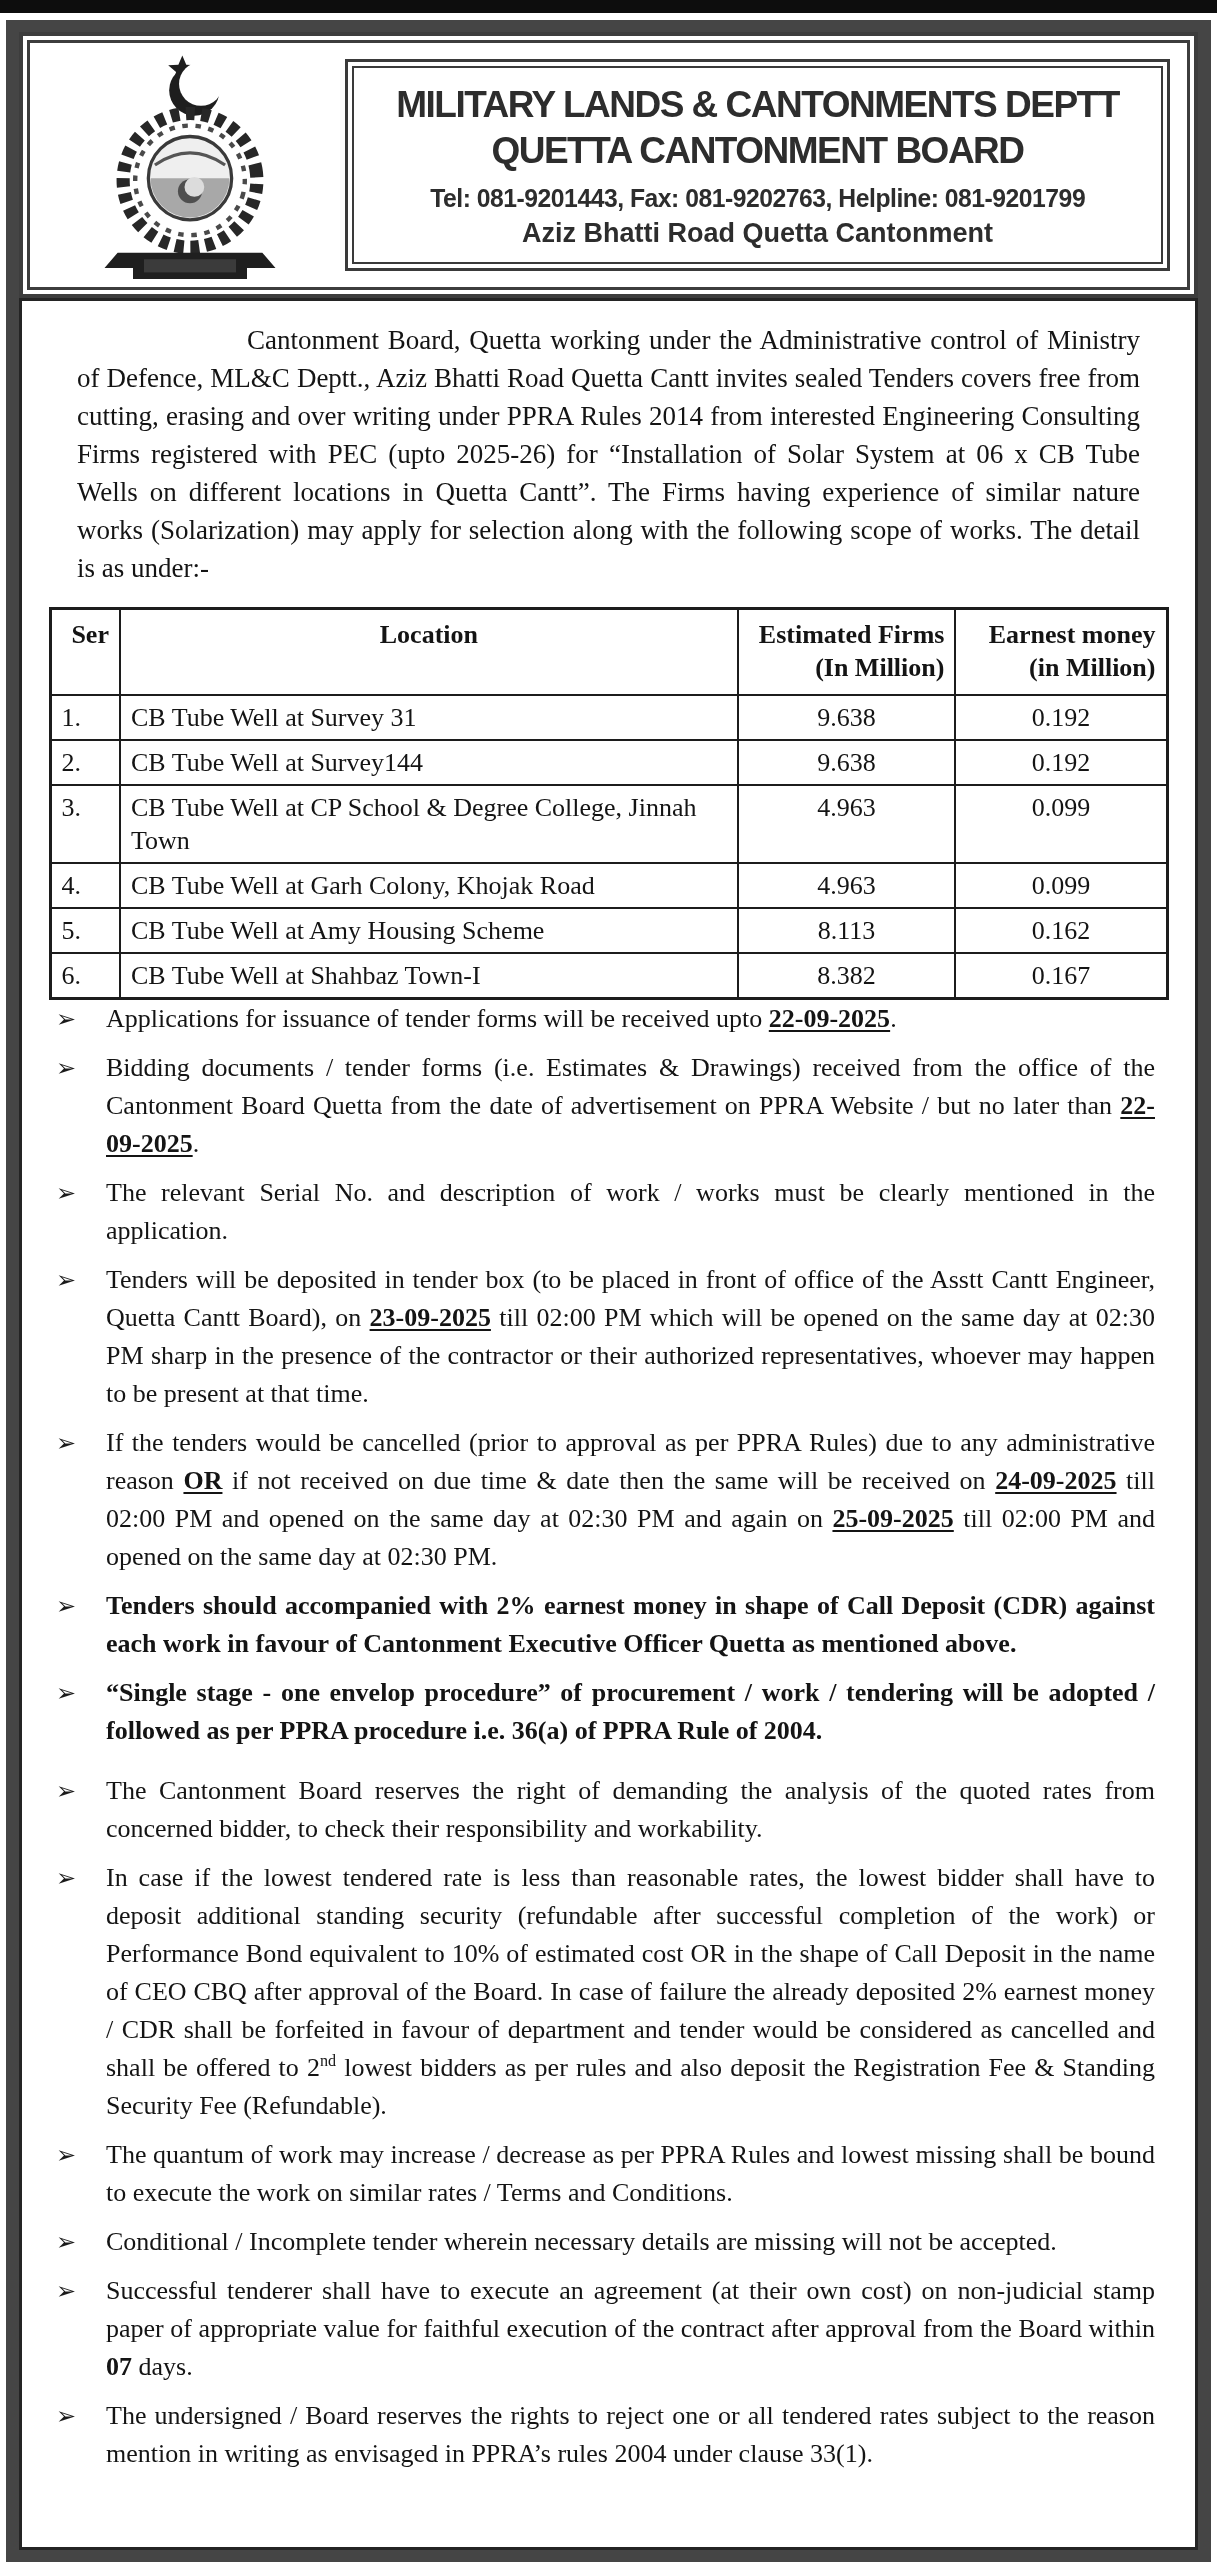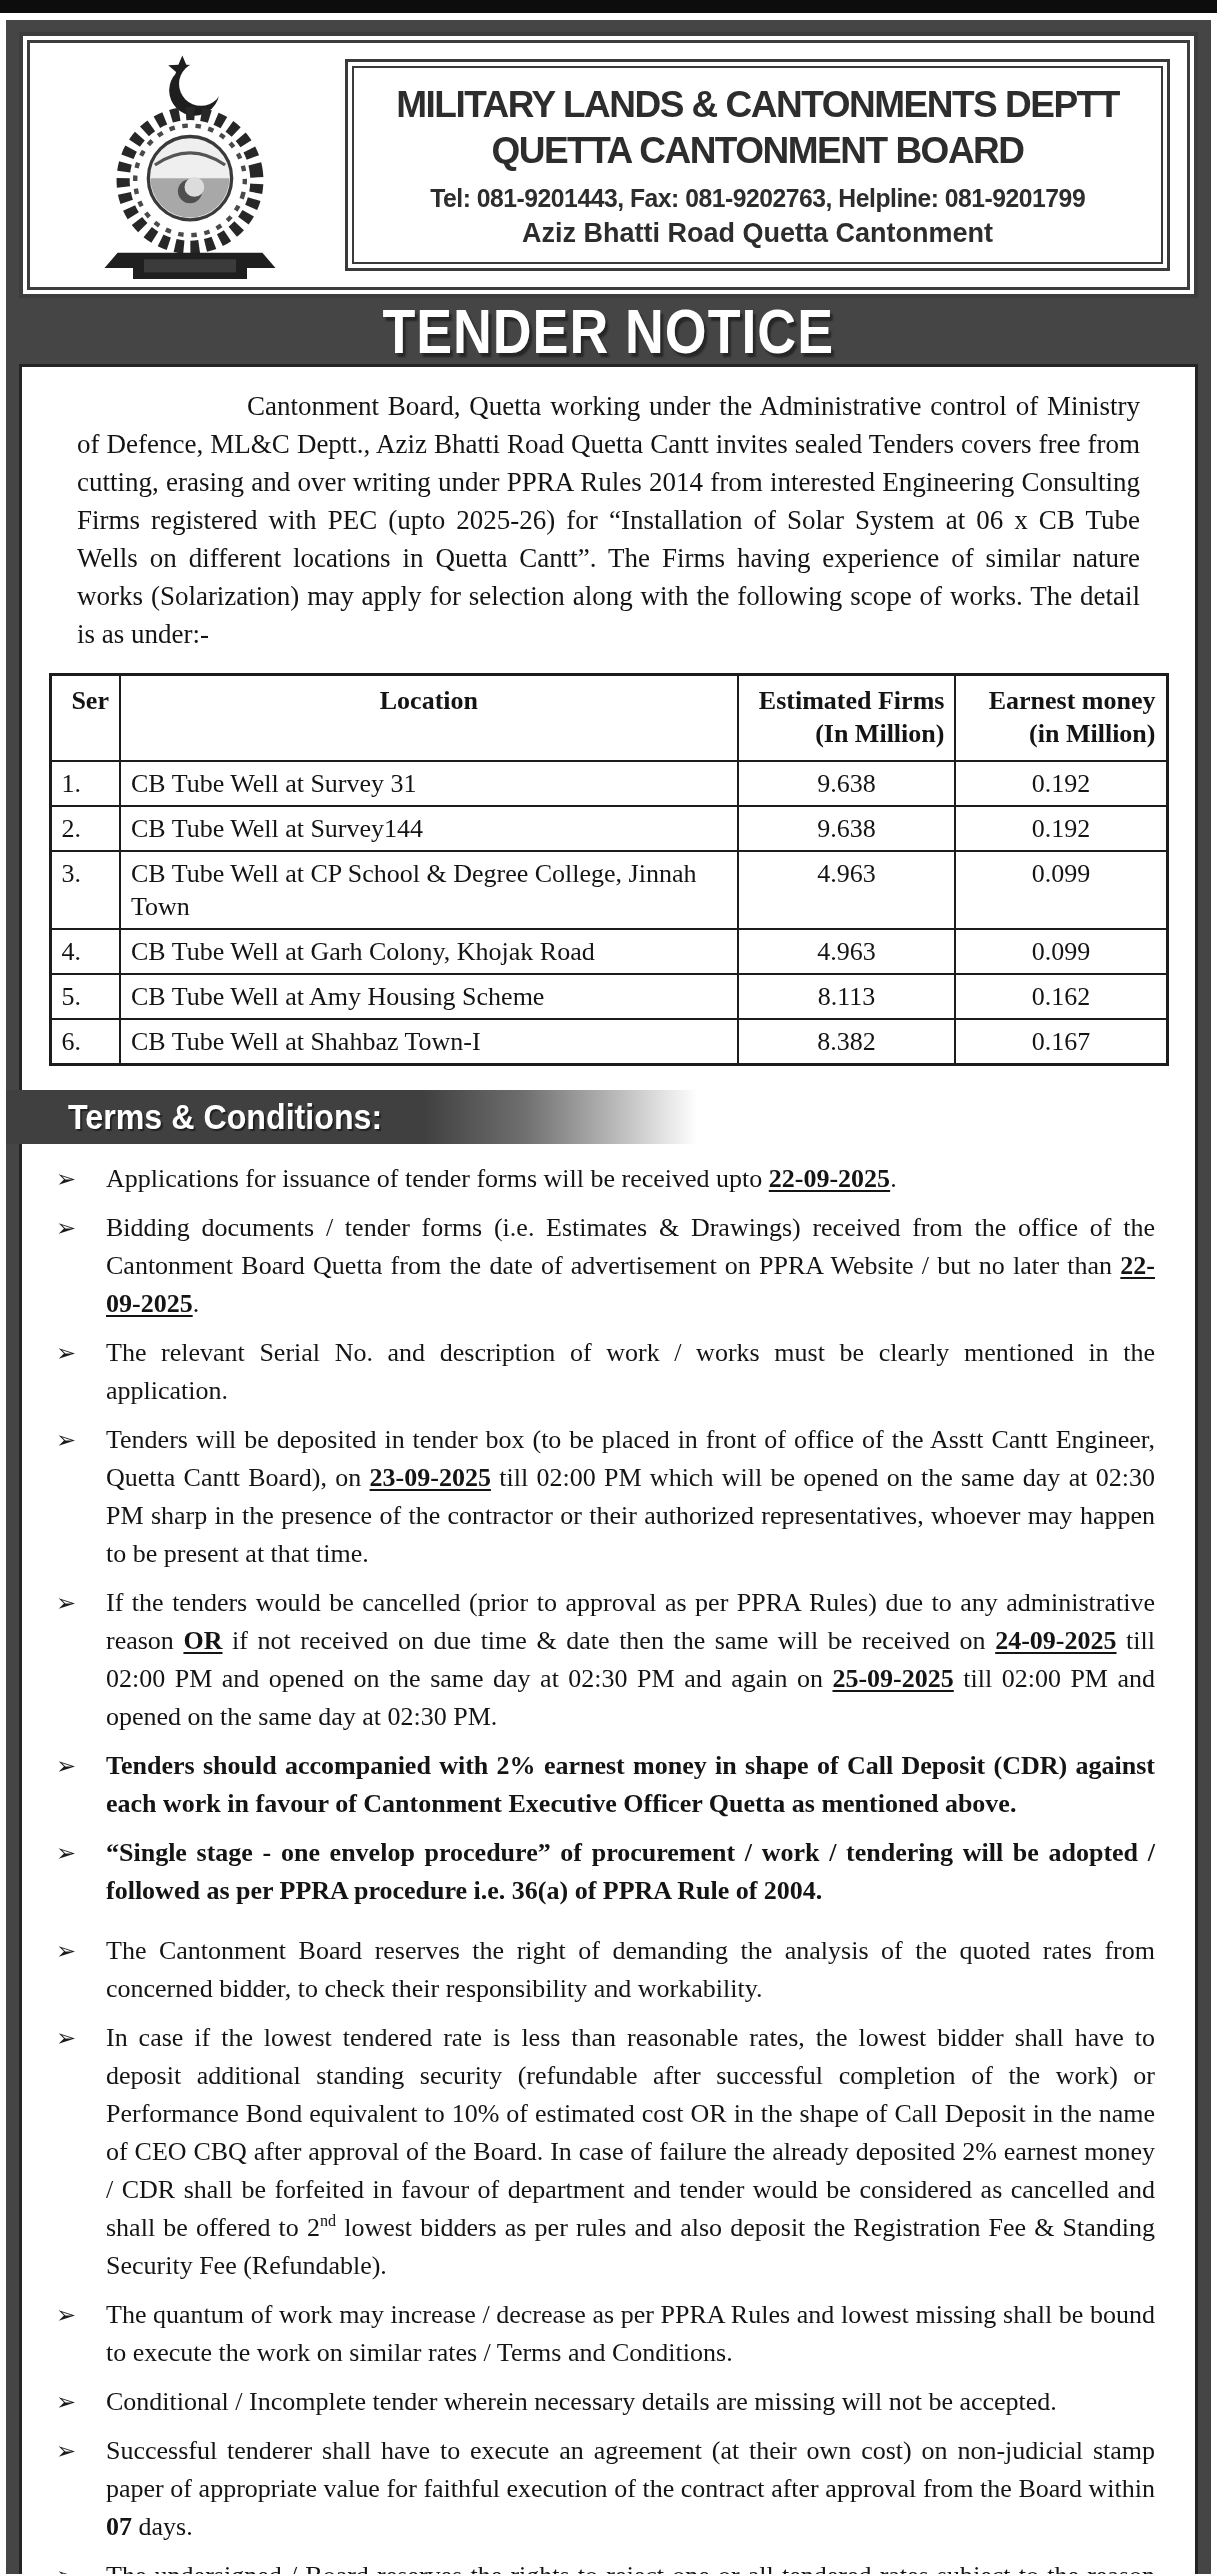--- a/index.html
+++ b/index.html
@@ -90,23 +90,20 @@
         </div>
         <div class="org-box">
           <div class="org1">MILITARY LANDS &amp; CANTONMENTS DEPTT</div>
           <div class="org2">QUETTA CANTONMENT BOARD</div>
           <div><span class="contact">Tel: 081-9201443, Fax: 081-9202763, Helpline: 081-9201799</span></div>
           <div class="address">Aziz Bhatti Road Quetta Cantonment</div>
         </div>
       </div>
     </div>
 
-    <div class="band">
-      <span class="band-title">TENDER NOTICE</span>
-    </div>
 
     <div class="content-box">
       <p class="intro" id="intro-text"><span>Cantonment Board, Quetta working under the Administrative control of Ministry of Defence, ML&amp;C Deptt., Aziz Bhatti Road Quetta Cantt invites sealed Tenders covers free from cutting, erasing and over writing under PPRA Rules 2014 from interested Engineering Consulting Firms registered with PEC (upto 2025-26) for </span><span class="b">“Installation of Solar System at 06 x CB Tube Wells on different locations in Quetta Cantt”.</span><span> The Firms having experience of similar nature works (Solarization) may apply for selection along with the following scope of works. The detail is as under:-</span></p>
 
       <table class="works">
         <colgroup>
             <col style="width:70px">
             <col style="width:620px">
             <col style="width:218px">
             <col style="width:212px">
@@ -158,23 +155,20 @@
             </tr>
             <tr>
               <td class="ser">6.</td>
               <td class="loc">CB Tube Well at Shahbaz Town-I</td>
               <td class="num">8.382</td>
               <td class="num">0.167</td>
             </tr>
           </tbody>
       </table>
 
-      <div class="terms-bar">
-        <span class="terms-title">Terms &amp; Conditions:</span>
-      </div>
 
       <div class="terms-list" id="terms-list">
           <div class="term">
             <span class="bullet">➢</span>
             <div class="term-text"><span>Applications for issuance of tender forms will be received upto </span><span class="b u">22-09-2025</span><span>.</span></div>
           </div>
           <div class="term">
             <span class="bullet">➢</span>
             <div class="term-text"><span>Bidding documents / tender forms (i.e. Estimates &amp; Drawings) received from the office of the Cantonment Board Quetta from the date of advertisement on PPRA Website / but no later than </span><span class="b u">22-09-2025</span><span>.</span></div>
           </div>

